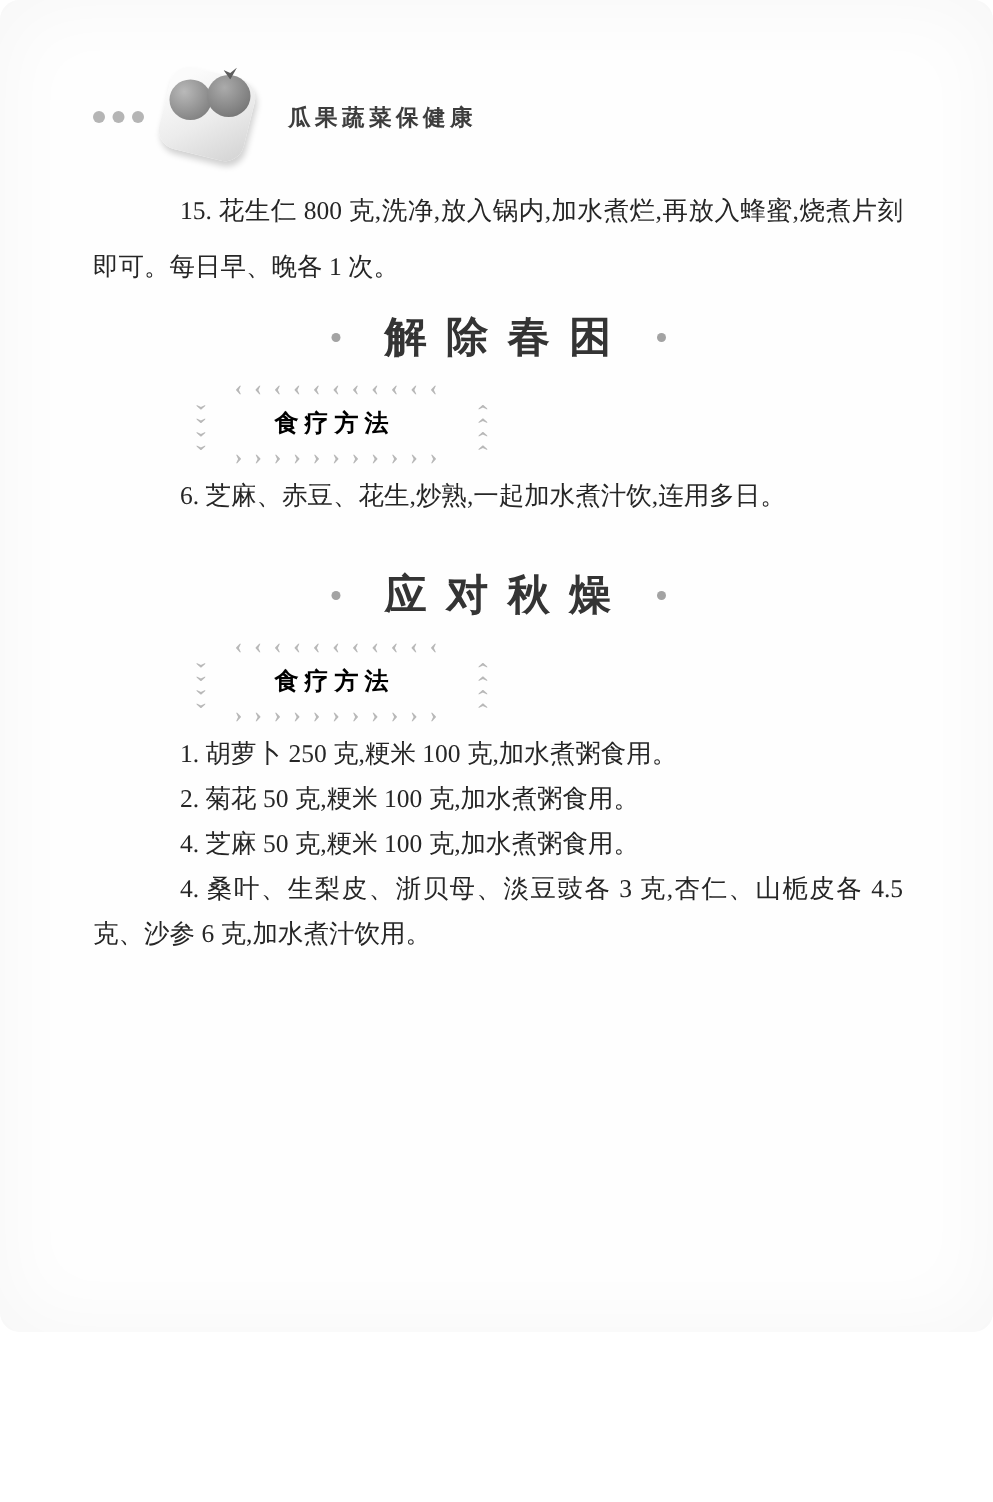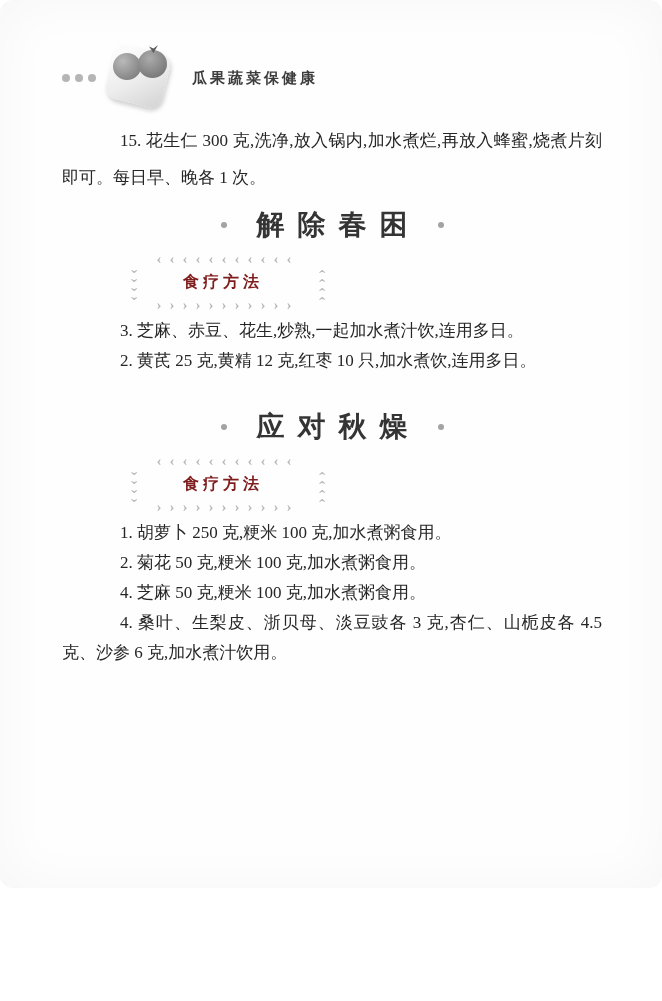--- a/index.html
+++ b/index.html
@@ -123,21 +123,21 @@
   .box-label {
     position: absolute;
     left: 0; right: 10px; top: 0; bottom: 0;
     display: flex;
     align-items: center;
     justify-content: center;
     font-family: "Liberation Sans", sans-serif;
     font-size: 16px;
     font-weight: bold;
     letter-spacing: 4px;
-    color: #7f1d1d;
+    color: #000000;
     white-space: nowrap;
   }
   .orn {
     position: absolute;
     color: #b8b8b8;
     font-weight: bold;
     font-size: 15px;
     line-height: 1;
     white-space: nowrap;
     user-select: none;
@@ -203,38 +203,37 @@
       <div class="plate"></div>
       <div class="fruit-left"></div>
       <div class="fruit-right"></div>
       <div class="fruit-stem"></div>
     </div>
     <div class="header-title">瓜果蔬菜保健康</div>
   </div>
 
   <div class="content">
 
-    <p class="para">15. 花生仁 300 克,洗净,放入锅内,加水煮烂,再放入蜂蜜,烧煮片刻即可。每日早、晚各 1 次。</p>
+    <p class="para">15. 花生仁 800 克,洗净,放入锅内,加水煮烂,再放入蜂蜜,烧煮片刻即可。每日早、晚各 1 次。</p>
 
     <section class="sec sec1">
       <div class="sec-heading">
         <span class="hdot"></span>
         <span class="heading-text">解除春困</span>
         <span class="hdot"></span>
       </div>
       <div class="method-box">
         <span class="orn orn-top">‹‹‹‹‹‹‹‹‹‹‹</span>
         <span class="orn orn-bottom">›››››››››››</span>
         <span class="orn orn-left">‹‹‹‹</span>
         <span class="orn orn-right">››››</span>
         <span class="box-label">食疗方法</span>
       </div>
       <div class="items">
-        <p class="item">3. 芝麻、赤豆、花生,炒熟,一起加水煮汁饮,连用多日。</p>
-        <p class="item">2. 黄芪 25 克,黄精 12 克,红枣 10 只,加水煮饮,连用多日。</p>
+        <p class="item">6. 芝麻、赤豆、花生,炒熟,一起加水煮汁饮,连用多日。</p>
       </div>
     </section>
 
     <section class="sec sec2">
       <div class="sec-heading">
         <span class="hdot"></span>
         <span class="heading-text">应对秋燥</span>
         <span class="hdot"></span>
       </div>
       <div class="method-box">

